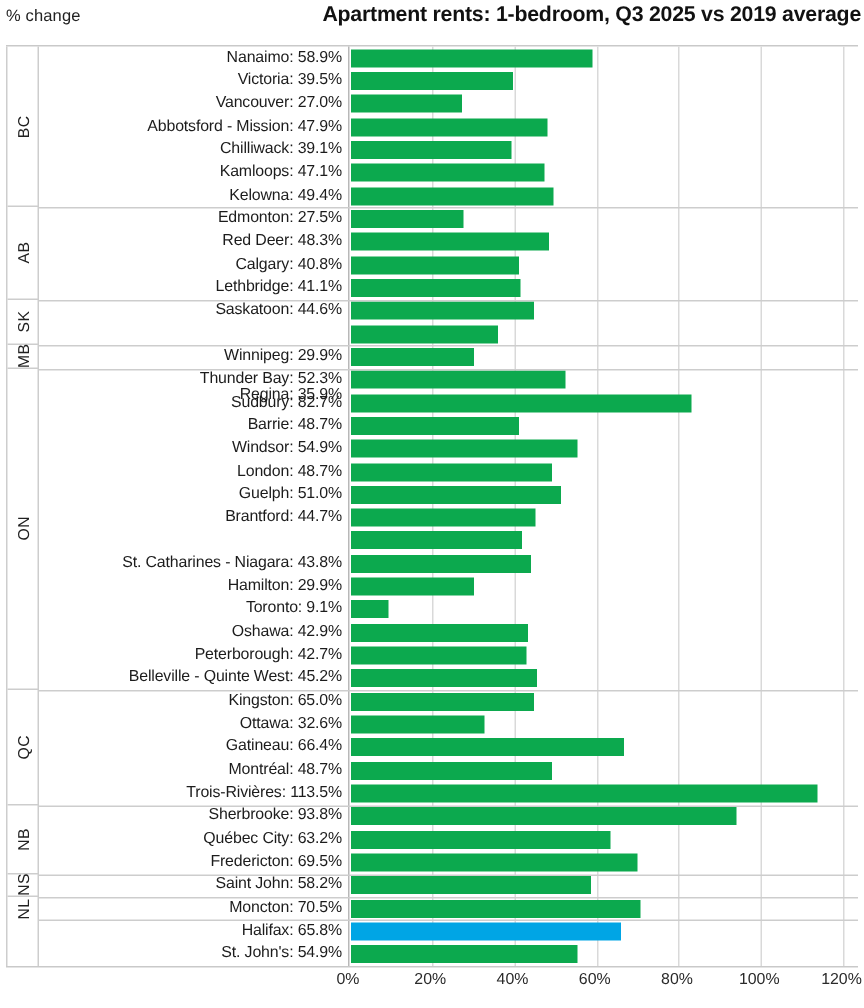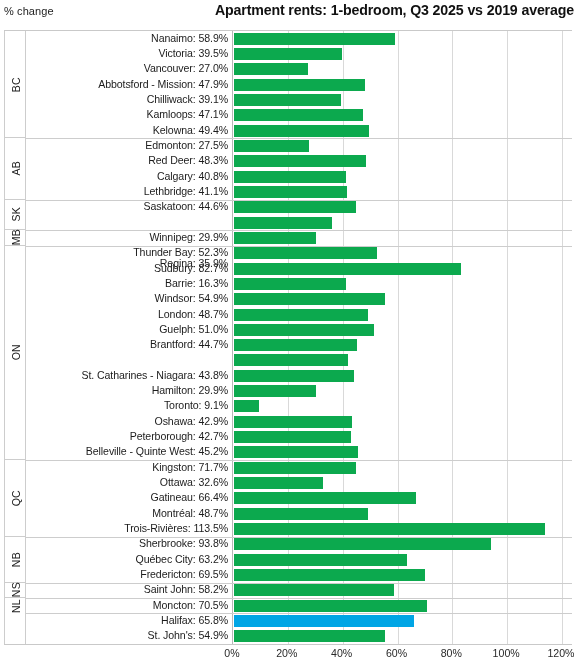--- a/index.html
+++ b/index.html
@@ -196,32 +196,32 @@
       <div class="row-label" style="top: 92.6125px;">Kelowna: 49.4%</div>
       <div class="row-label" style="top: 107.937px;">Edmonton: 27.5%</div>
       <div class="row-label" style="top: 123.262px;">Red Deer: 48.3%</div>
       <div class="row-label" style="top: 138.587px;">Calgary: 40.8%</div>
       <div class="row-label" style="top: 153.912px;">Lethbridge: 41.1%</div>
       <div class="row-label" style="top: 169.237px;">Saskatoon: 44.6%</div>
       <div class="row-label" style="top: 202px; margin-top: 24px;">Regina: 35.9%</div>
       <div class="row-label" style="top: 199.887px;">Winnipeg: 29.9%</div>
       <div class="row-label" style="top: 215.212px;">Thunder Bay: 52.3%</div>
       <div class="row-label" style="top: 230.537px;">Sudbury: 82.7%</div>
-      <div class="row-label" style="top: 245.862px;">Barrie: 16.3%</div>
+      <div class="row-label" style="top: 245.862px;">Barrie: 48.7%</div>
       <div class="row-label" style="top: 261.188px;">Windsor: 54.9%</div>
       <div class="row-label" style="top: 276.512px;">London: 48.7%</div>
       <div class="row-label" style="top: 291.837px;">Guelph: 51.0%</div>
       <div class="row-label" style="top: 307.163px;">Brantford: 44.7%</div>
       <div class="row-label" style="top: 337.812px;">St. Catharines - Niagara: 43.8%</div>
       <div class="row-label" style="top: 353.137px;">Hamilton: 29.9%</div>
       <div class="row-label" style="top: 368.462px;">Toronto: 9.1%</div>
       <div class="row-label" style="top: 383.788px;">Oshawa: 42.9%</div>
       <div class="row-label" style="top: 399.113px;">Peterborough: 42.7%</div>
       <div class="row-label" style="top: 414.438px;">Belleville - Quinte West: 45.2%</div>
-      <div class="row-label" style="top: 429.762px;">Kingston: 71.7%</div>
+      <div class="row-label" style="top: 429.762px;">Kingston: 65.0%</div>
       <div class="row-label" style="top: 445.087px; padding-left: 28px;">Ottawa: 32.6%</div>
       <div class="row-label" style="top: 460.413px;">Gatineau: 66.4%</div>
       <div class="row-label" style="top: 475.738px;">Montréal: 48.7%</div>
       <div class="row-label" style="top: 491.062px;">Trois-Rivières: 113.5%</div>
       <div class="row-label" style="top: 506.387px;">Sherbrooke: 93.8%</div>
       <div class="row-label" style="top: 521.712px;">Québec City: 63.2%</div>
       <div class="row-label" style="top: 537.038px;">Fredericton: 69.5%</div>
       <div class="row-label" style="top: 552.362px;">Saint John: 58.2%</div>
       <div class="row-label" style="top: 567.688px;">Moncton: 70.5%</div>
       <div class="row-label" style="top: 583.013px;">Halifax: 65.8%</div>

